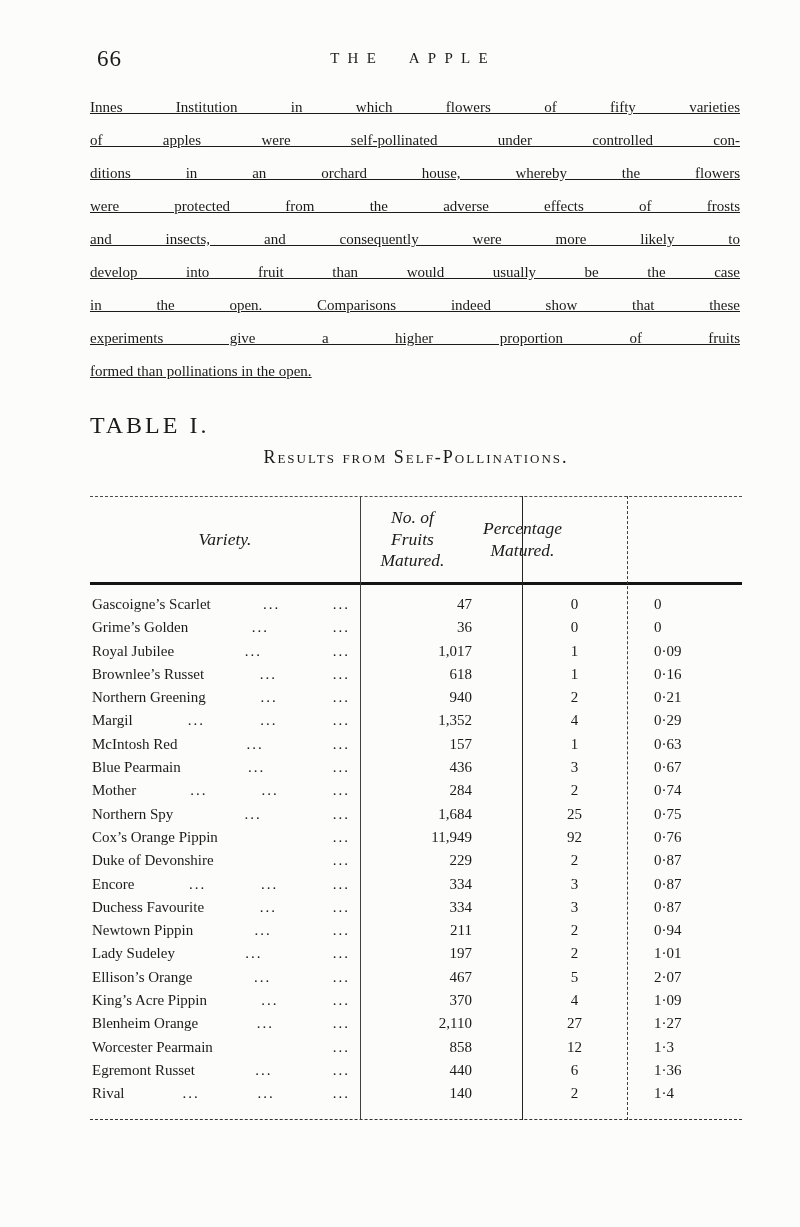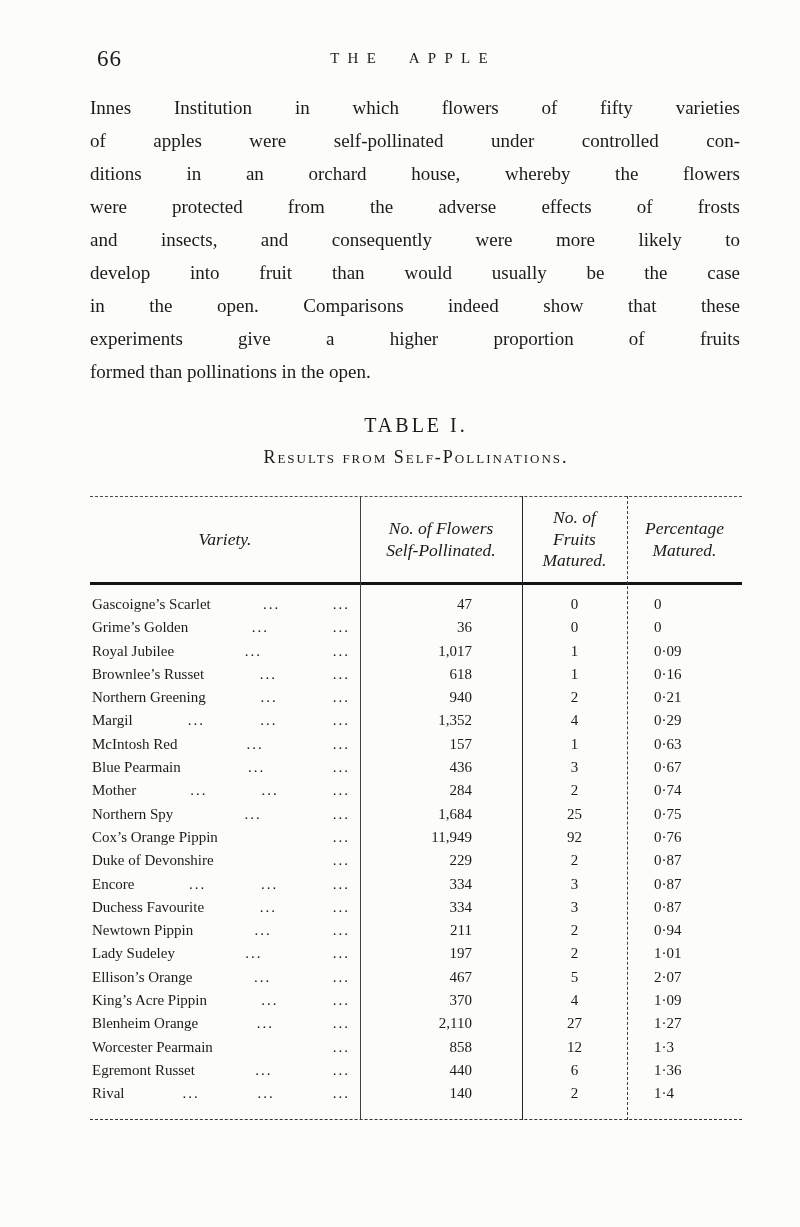--- a/index.html
+++ b/index.html
@@ -18,27 +18,27 @@
   .page-number {
     position:absolute; left:7px; top:0;
     font-size:23px; letter-spacing:1px;
   }
   .running-title {
     position:absolute; left:0; right:6px; top:4px;
     text-align:center; font-size:15px;
     letter-spacing:0.55em; word-spacing:0.9em;
   }
 
-  .para { margin-top:17px; width:650px; font-size:19px; line-height:33px; }
+  .para { margin-top:17px; width:650px; font-size:15px; line-height:33px;text-decoration:underline; }
   .para-line { text-align:justify; text-align-last:justify; }
   .para-line.last { text-align-last:left; }
 
   .table-title {
-    margin-top:24px; text-align:center;
-    font-size:20px; letter-spacing:3px; line-height:26px;
+    margin-top:24px; text-align:left;
+    font-size:24px; letter-spacing:3px; line-height:26px;
   }
   .table-subtitle {
     margin-top:8px; text-align:center;
     font-variant:small-caps; font-size:18px;
     letter-spacing:2px; line-height:23px;
   }
 
   .table-wrap { position:relative; margin-top:27px; width:652px; }
   .rule { height:0; }
   .rule.top    { border-top:1px dashed #4a4a4a; }
@@ -91,22 +91,20 @@
       </div>
 
     <div class="table-title">TABLE I.</div>
     <div class="table-subtitle">Results from Self-Pollinations.</div>
 
     <div class="table-wrap">
       <div class="rule top"></div>
 
       <div class="thead">
         <div class="th c0">Variety.</div>
-        <div class="th c1">No. of Flowers
-Self-Pollinated.</div>
         <div class="th c2">No. of
 Fruits
 Matured.</div>
         <div class="th c3">Percentage
 Matured.</div>
       </div>
 
       <div class="rule heavy"></div>
 
       <div class="tbody" id="tbody">

